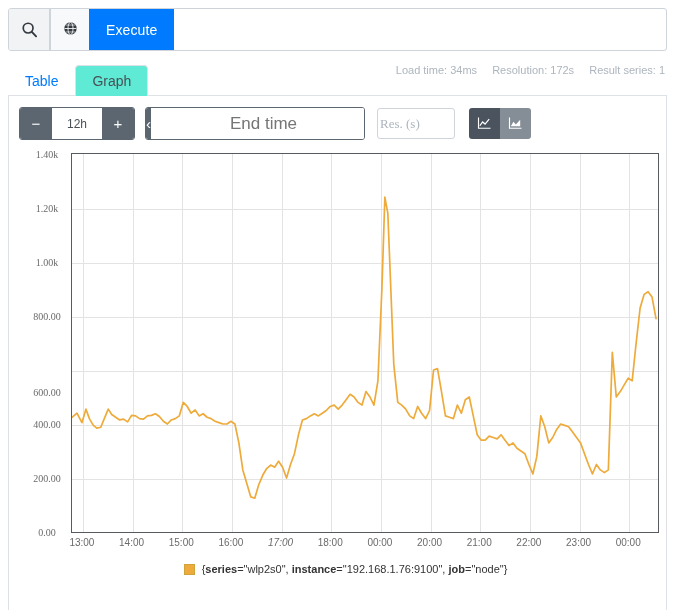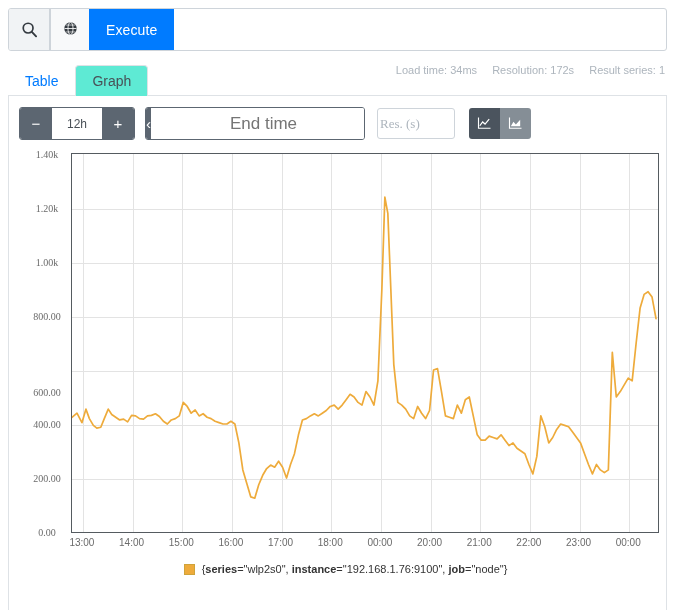--- a/index.html
+++ b/index.html
@@ -355,21 +355,21 @@
           <div class="gridline-v" style="left: 557.203px;"></div>
         </div>
       <svg class="series-svg" width="586" height="378" viewBox="0 0 586 378">
           <polyline points="0.00,263.25 4.97,259.20 9.93,268.65 13.91,255.15 17.38,264.60 21.35,271.35 24.83,274.05 28.80,273.24 32.28,264.60 36.25,255.15 39.73,260.55 43.70,263.25 47.67,265.95 51.65,265.14 55.62,267.84 59.59,261.36 63.57,261.90 67.54,264.60 71.51,265.14 75.48,261.90 79.46,261.36 83.43,259.74 87.40,262.44 91.38,267.30 95.35,270.00 99.32,265.95 103.29,264.60 107.27,261.90 111.24,248.40 115.21,252.45 119.19,259.20 123.16,255.96 127.13,261.90 131.11,259.74 135.08,263.25 139.05,264.60 143.02,267.30 147.00,268.65 150.97,270.00 154.94,270.00 158.92,267.30 162.89,270.00 166.86,288.90 170.83,315.90 174.81,329.40 178.78,342.90 182.75,344.25 186.73,330.75 190.70,321.30 194.67,314.55 198.64,311.04 202.62,313.20 206.59,307.26 210.56,313.20 214.54,324.00 218.51,310.50 222.48,299.70 226.45,280.80 230.43,265.95 234.40,264.60 238.37,261.90 242.35,259.74 246.32,261.90 250.29,259.20 254.26,256.50 258.24,252.45 262.21,251.10 266.18,255.15 270.16,251.10 274.13,245.70 278.10,240.30 282.07,243.00 286.05,248.40 290.02,251.10 293.99,237.60 297.97,243.00 301.94,251.10 305.91,226.80 309.88,135.00 312.86,43.20 315.84,59.40 318.82,135.00 321.80,210.60 325.78,248.40 329.75,251.10 333.72,255.15 337.69,261.90 341.67,264.60 345.64,252.45 349.61,259.20 353.59,264.60 357.56,256.50 361.53,216.00 365.51,214.65 369.48,237.60 373.45,261.90 377.42,263.25 381.40,264.60 385.37,251.10 389.34,259.20 393.32,245.70 397.29,243.00 401.26,261.90 405.23,280.80 409.21,286.20 413.18,286.20 417.15,282.15 421.13,283.50 425.10,284.85 429.07,280.80 433.04,286.20 437.02,291.60 440.99,288.90 444.96,294.30 448.94,297.00 452.91,299.70 456.88,310.50 460.85,319.95 464.83,302.40 468.80,261.90 472.77,272.70 476.75,288.90 480.72,283.50 484.69,275.40 488.66,270.00 492.64,271.35 496.61,272.70 500.58,278.10 504.56,283.50 508.53,288.90 512.50,299.70 516.47,310.50 520.45,319.95 524.42,310.50 528.39,315.90 532.37,318.60 536.34,315.90 540.31,198.45 544.28,243.00 548.26,237.60 552.23,230.85 556.20,224.10 560.18,226.80 564.15,189.00 568.12,153.90 572.09,140.40 576.07,137.70 580.04,143.10 584.01,164.70" fill="none" stroke="#eeab3b" stroke-width="1.7" stroke-linejoin="round" stroke-linecap="round"></polyline>
         </svg>
       <div class="xtick-layer">
           <div class="xtick" style="left: 10.9322px;">13:00</div>
           <div class="xtick" style="left: 60.5932px;">14:00</div>
           <div class="xtick" style="left: 110.254px;">15:00</div>
           <div class="xtick" style="left: 159.915px;">16:00</div>
-          <div class="xtick" style="left: 209.576px;">17:00</div>
+          <div class="xtick" style="left: 209.576px; font-style: italic;">17:00</div>
           <div class="xtick" style="left: 259.237px;">18:00</div>
           <div class="xtick" style="left: 308.898px;">00:00</div>
           <div class="xtick" style="left: 358.559px;">20:00</div>
           <div class="xtick" style="left: 408.22px;">21:00</div>
           <div class="xtick" style="left: 457.881px;">22:00</div>
           <div class="xtick" style="left: 507.542px;">23:00</div>
           <div class="xtick" style="left: 557.203px;">00:00</div>
         </div>
 
       <div class="legend">

